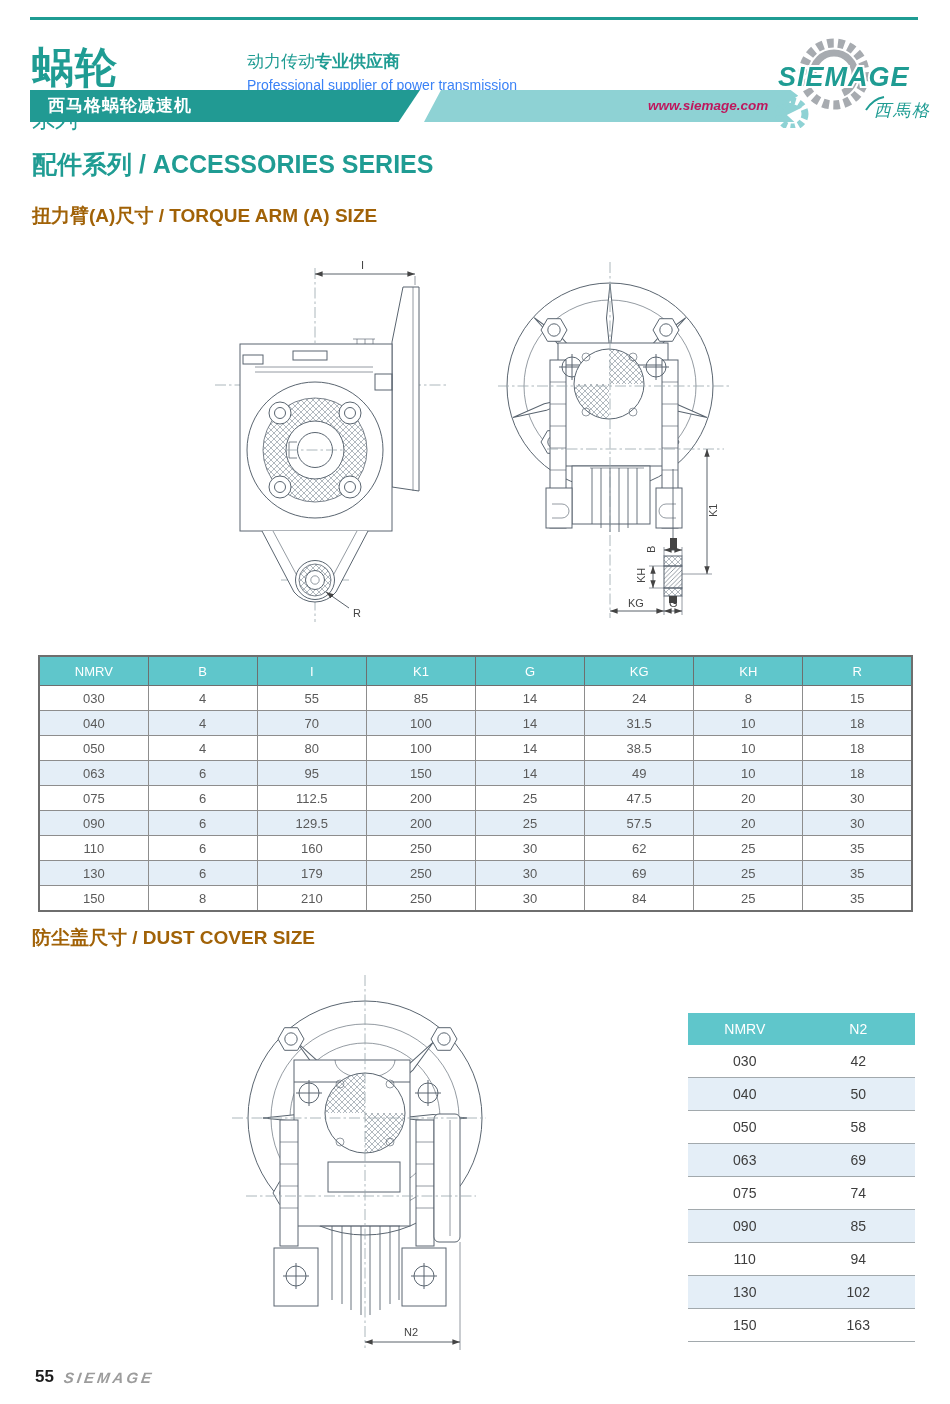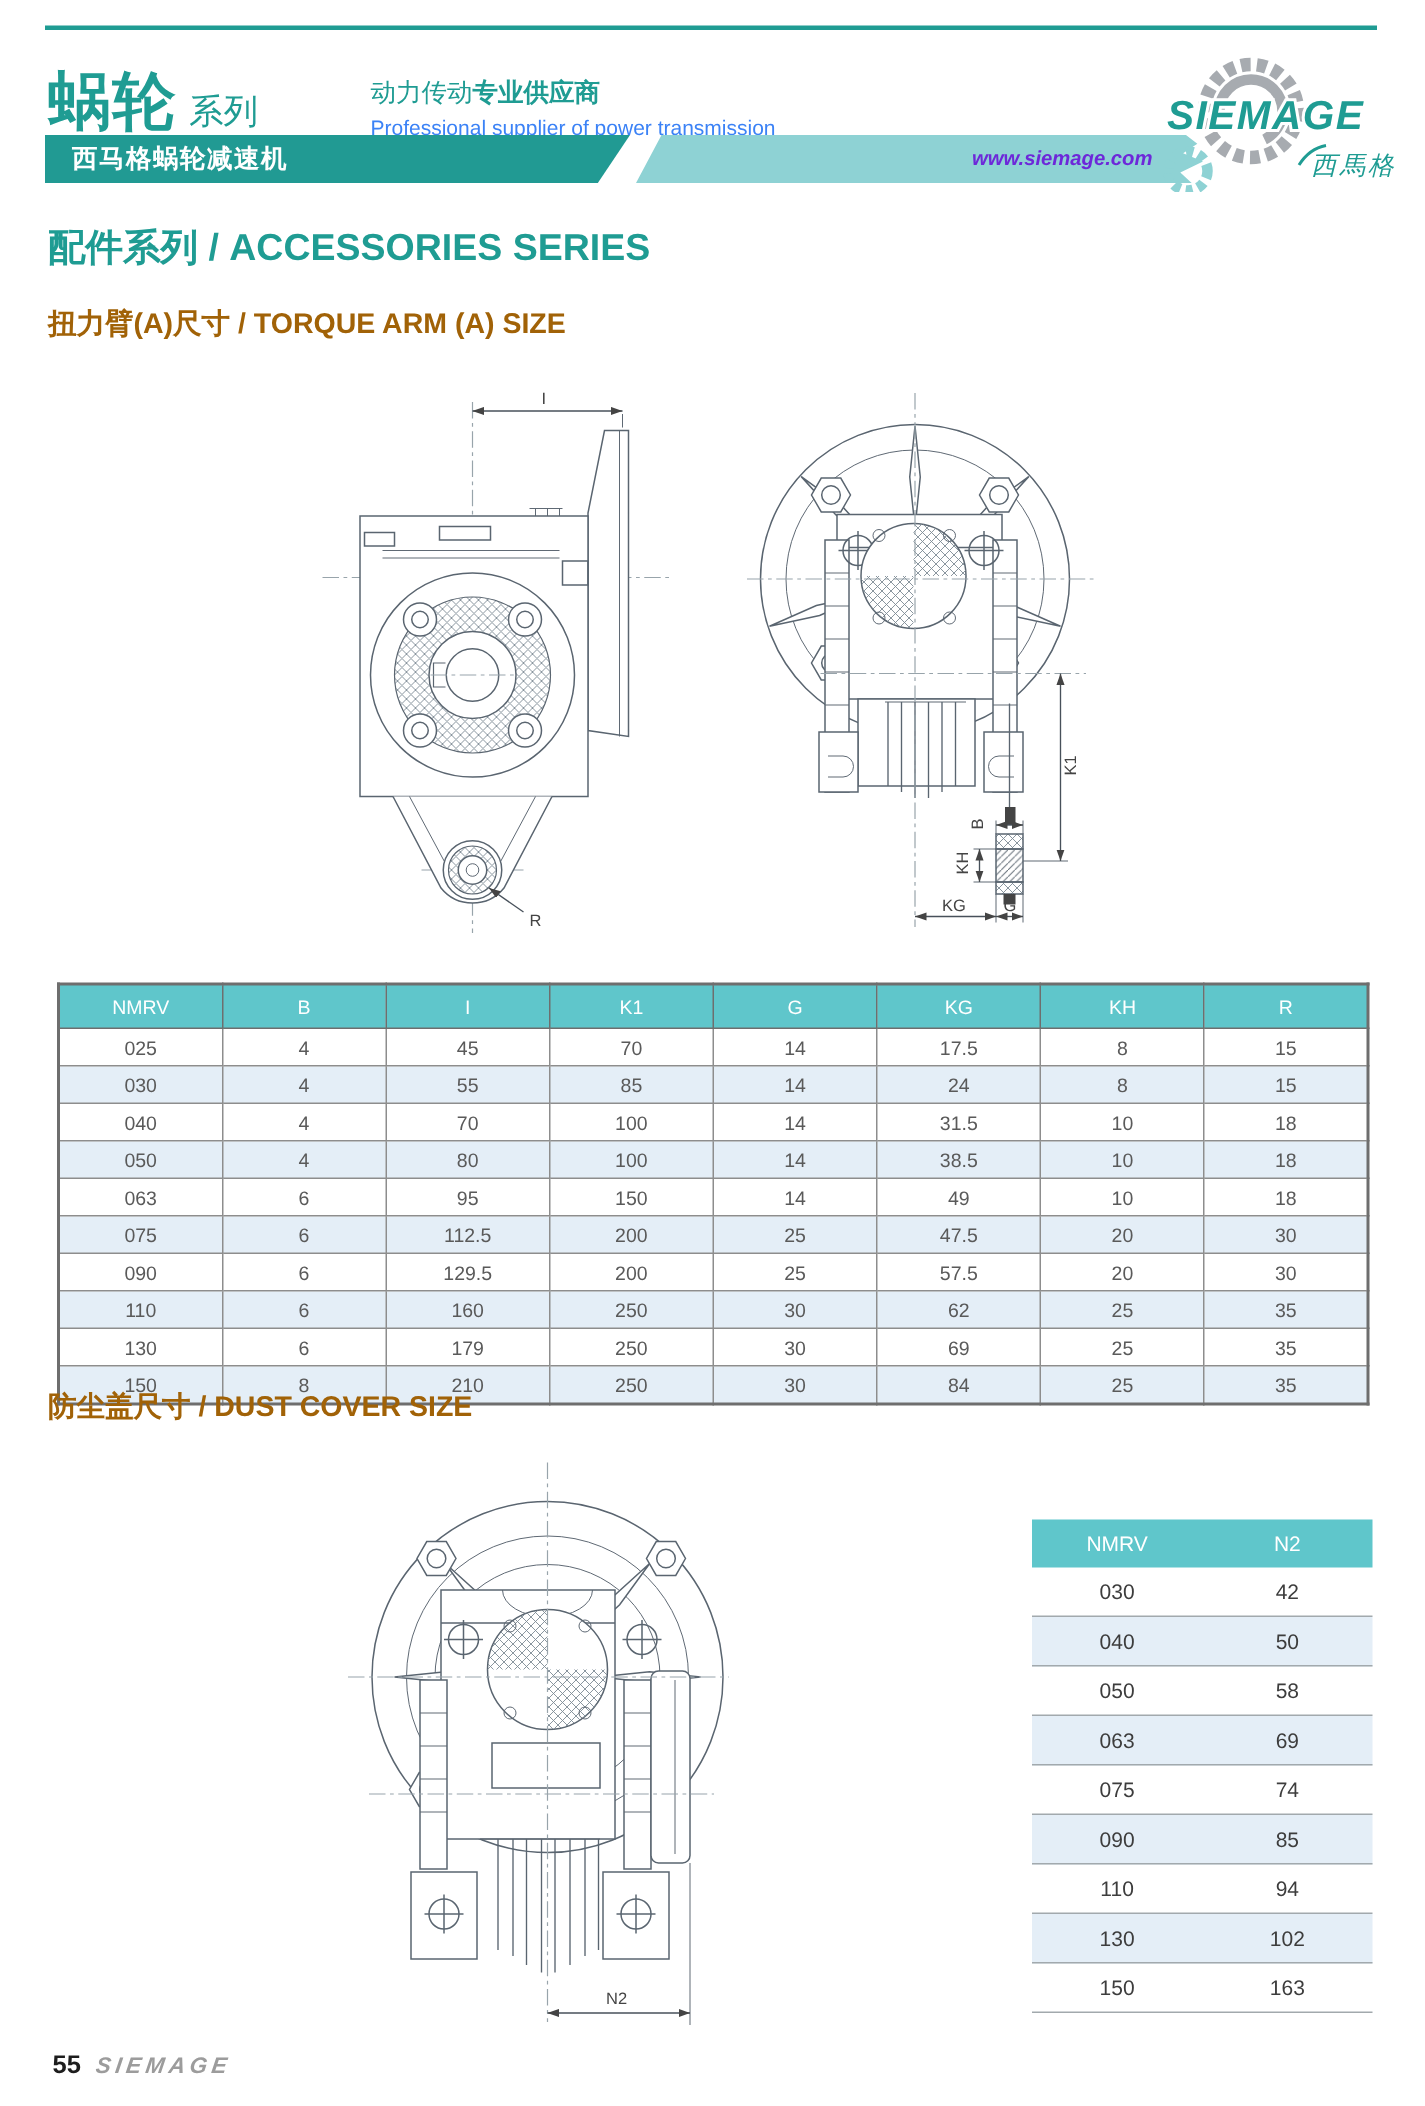--- a/index.html
+++ b/index.html
@@ -2,36 +2,36 @@
 <html><head>
 <meta charset="utf-8">
 <style>
   html,body{margin:0;padding:0;background:#fff;}
   #page{position:relative;width:950px;height:1404px;background:#fff;overflow:hidden;
         font-family:"Liberation Sans",sans-serif;}
   .abs{position:absolute;}
 
   
   .top-rule{left:30px;top:17px;width:888px;height:3px;background:var(--teal,#1f9c93);}
-  .series{left:32px;top:40px;display:flex;align-items:baseline;gap:8px;color:var(--teal,#1f9c93);}
+  .series{left:32px;top:40px;display:flex;align-items:baseline;gap:8px;color:var(--teal,#1f9c93);flex-direction:column;}
   .series .big{font-size:42px;font-weight:bold;letter-spacing:1px;}
   .series .small{font-size:23px;}
   .supplier{left:247px;top:50px;color:var(--teal,#1f9c93);}
   .supplier .cn{font-size:17px;}
   .supplier .cn b{font-weight:bold;}
   .supplier .en{font-size:14px;margin-top:4px;color:#3b82f6;}
 
   .banner-dark{left:30px;top:90px;width:390px;height:32px;background:var(--banner-dark,#219a93);
       clip-path:polygon(0 0,100% 0,94.5% 100%,0 100%);}
   .banner-dark span{display:block;line-height:32px;padding-left:18px;color:#fff;
       font-size:17px;font-weight:bold;letter-spacing:1px;}
   .banner-light{left:424px;top:90px;width:378px;height:32px;background:var(--banner-light,#8ed2d4);
       clip-path:polygon(4.5% 0,97% 0,99% 18%,96.5% 38%,100% 55%,96% 78%,98% 100%,0 100%);}
   .banner-slogan{left:470px;top:90px;line-height:32px;color:#fff;font-size:13px;letter-spacing:4px;}
-  .banner-site{left:648px;top:90px;line-height:32px;color:#6d28d9;font-size:13.5px;
+  .banner-site{left:648px;top:90px;line-height:32px;color:#be185d;font-size:13.5px;
       font-weight:bold;font-style:italic;}
 
   
   .sec-title{left:32px;top:148px;font-size:25px;font-weight:bold;color:var(--teal,#1f9c93);}
   .sub-title{font-size:19px;font-weight:bold;color:#a16207;}
   .sub-title.t1{left:32px;top:203px;}
   .sub-title.t2{left:32px;top:925px;}
 
   
   table{border-collapse:collapse;table-layout:fixed;}
@@ -240,30 +240,20 @@
           <th>I</th>
           <th>K1</th>
           <th>G</th>
           <th>KG</th>
           <th>KH</th>
           <th>R</th>
         </tr>
       </thead>
       <tbody>
         <tr>
-          <td>025</td>
-          <td>4</td>
-          <td>45</td>
-          <td>70</td>
-          <td>14</td>
-          <td>17.5</td>
-          <td>8</td>
-          <td>15</td>
-        </tr>
-        <tr>
           <td>030</td>
           <td>4</td>
           <td>55</td>
           <td>85</td>
           <td>14</td>
           <td>24</td>
           <td>8</td>
           <td>15</td>
         </tr>
         <tr>

